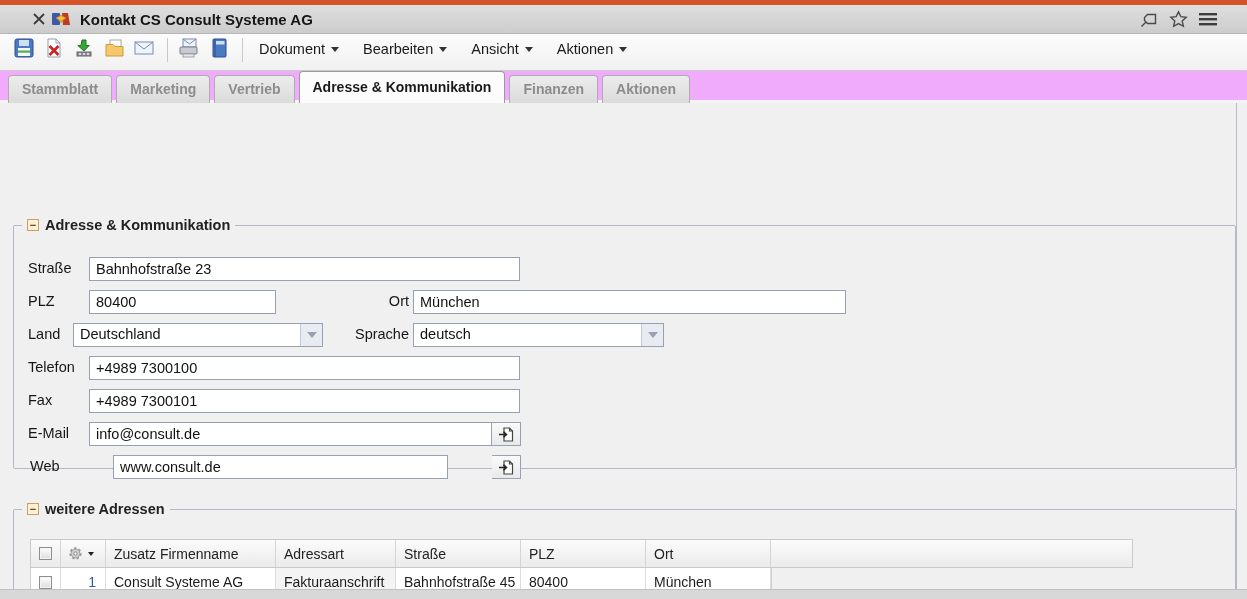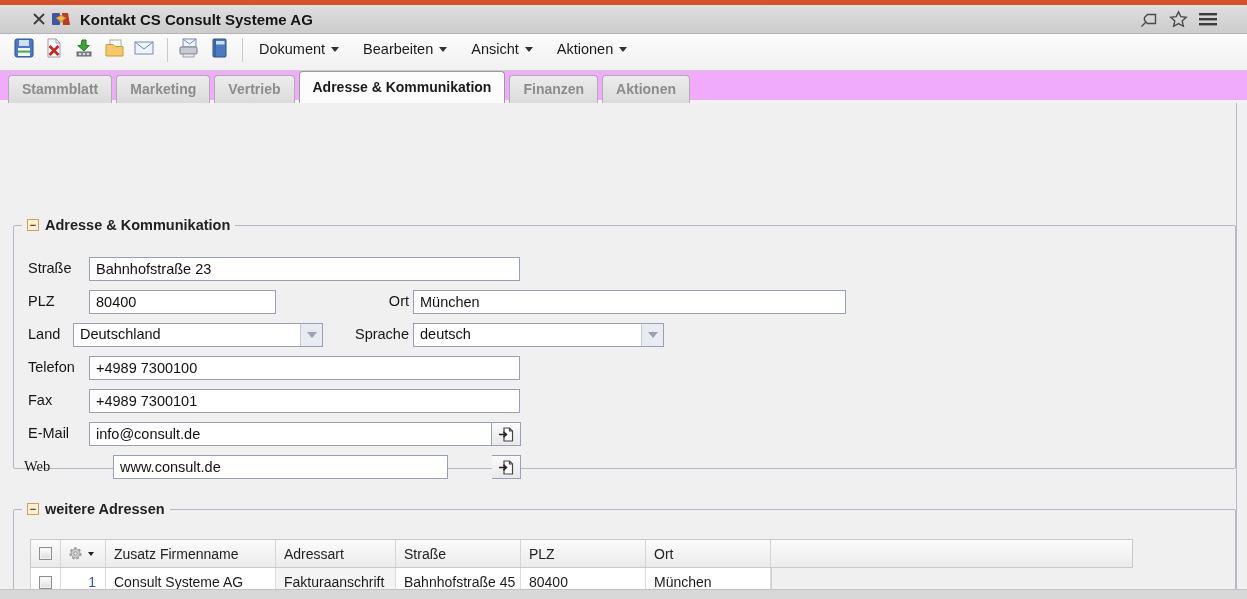--- a/index.html
+++ b/index.html
@@ -257,21 +257,21 @@
       <span class="frow-label" style="left:14px; top:192px;">E-Mail</span>
       <input class="txt-input" style="left: 75px; top: 189px; width: 403px;" readonly="" value="info@consult.de">
       <span class="go-btn" style="left:478px; top:189px;">
         <svg width="17" height="17" viewBox="0 0 17 17">
           <path d="M6 2 h5.5 l3 3 v10 H6 z" fill="#fff" stroke="#444" stroke-width="1.2"></path>
           <path d="M11.5 2 v3 h3" fill="none" stroke="#444" stroke-width="1.2"></path>
           <path d="M1 8.5 h7 M5.5 5.8 L8.5 8.5 5.5 11.2" fill="none" stroke="#222" stroke-width="1.5"></path>
         </svg>
       </span>
 
-      <span class="frow-label" style="left:10px; top:225px;font-family:Liberation Serif, serif;">Web</span>
+      <span class="frow-label" style="left:16px; top:225px;">Web</span>
       <input class="txt-input" style="left: 75px; top: 222px; width: 335px; margin-left: 24px;" readonly="" value="www.consult.de">
       <span class="go-btn" style="left:478px; top:222px;">
         <svg width="17" height="17" viewBox="0 0 17 17">
           <path d="M6 2 h5.5 l3 3 v10 H6 z" fill="#fff" stroke="#444" stroke-width="1.2"></path>
           <path d="M11.5 2 v3 h3" fill="none" stroke="#444" stroke-width="1.2"></path>
           <path d="M1 8.5 h7 M5.5 5.8 L8.5 8.5 5.5 11.2" fill="none" stroke="#222" stroke-width="1.5"></path>
         </svg>
       </span>
     </fieldset>
 

